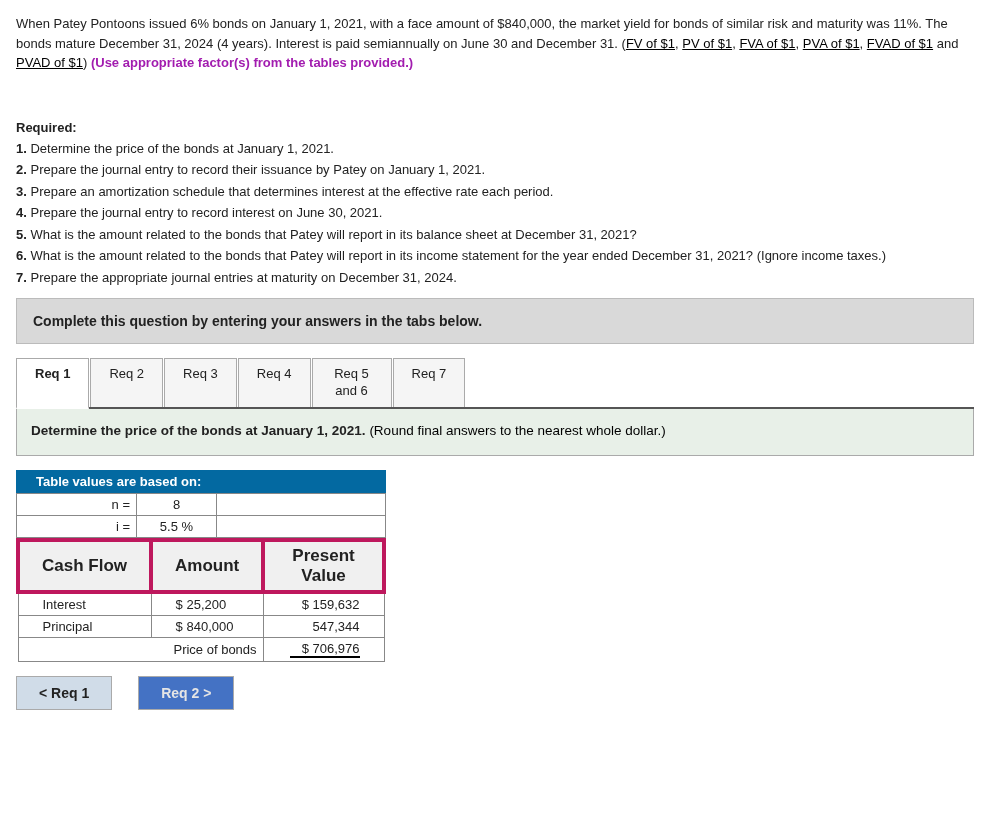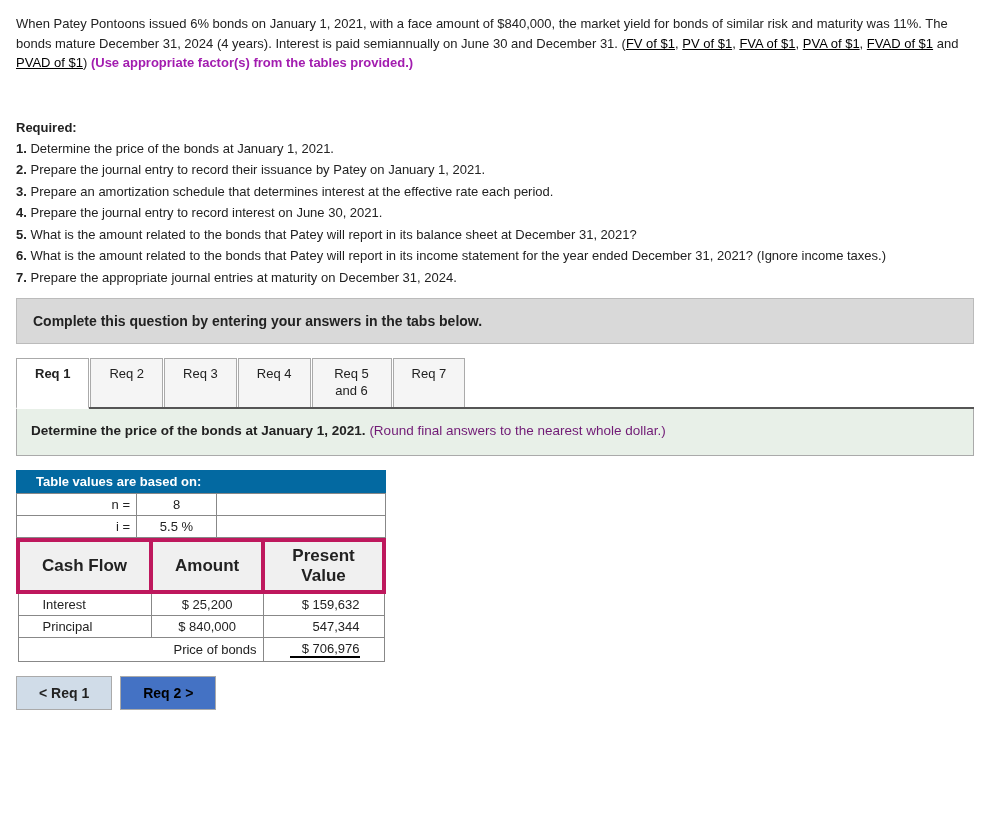--- a/index.html
+++ b/index.html
@@ -74,21 +74,21 @@
       border-top: none;
       padding: 12px 14px 14px 14px;
       background: #e8f0e8;
       margin-bottom: 14px;
     }
     .tab-content p {
       font-size: 13.5px;
       line-height: 1.5;
     }
     .orange-text {
-      color: #701a75;
+      color: #000000;
     }
     
     .table-section {
       margin-top: 10px;
     }
     .table-values-header {
       background: #0369a1;
       color: #fff;
       font-weight: bold;
       padding: 4px 20px;
@@ -128,59 +128,59 @@
       background: #f0f0f0;
       font-weight: bold;
     }
     .cf-table td {
       border: 1px solid #888;
       padding: 3px 24px;
       font-size: 13px;
       background: #fff;
     }
     .cf-table .amount-col {
-      text-align: center;
+      text-align: left;
     }
     .cf-table .pv-col {
       text-align: right;
     }
     .price-row td {
       font-weight: normal;
     }
     .price-row .price-label {
       text-align: right;
       padding-right: 6px;
     }
     .underline-val {
       border-bottom: 2px solid #000;
       display: inline-block;
       min-width: 70px;
       text-align: right;
     }
     
     .nav-buttons {
       display: flex;
-      gap: 8px;
+      gap: 26px;
       margin-top: 14px;
       align-items: center;
     }
     .nav-btn {
       padding: 8px 22px;
       font-size: 14px;
       font-weight: bold;
       border: 1px solid #aaa;
       cursor: pointer;
     }
     .nav-btn-prev {
       background: #d0dce8;
       color: #222;
     }
     .nav-btn-next {
       background: #4472c4;
-      color: #000000;
+      color: #e5e5e5;
     }
   </style>
 </head>
 <body>
 
 <div class="outer">
 
   <div class="problem-text">
     <span>When Patey Pontoons issued 6% bonds on January 1, 2021, with a face amount of $840,000, the market yield for bonds of similar risk and maturity was 11%. The bonds mature December 31, 2024 (4 years). Interest is paid semiannually on June 30 and December 31. (</span><a href="#">FV of $1</a>, <a href="#">PV of $1</a>, <a href="#">FVA of $1</a>, <a href="#">PVA of $1</a>, <a href="#">FVAD of $1</a> and <a href="#">PVAD of $1</a>) <span class="bold-green">(Use appropriate factor(s) from the tables provided.)</span>
   </div>

